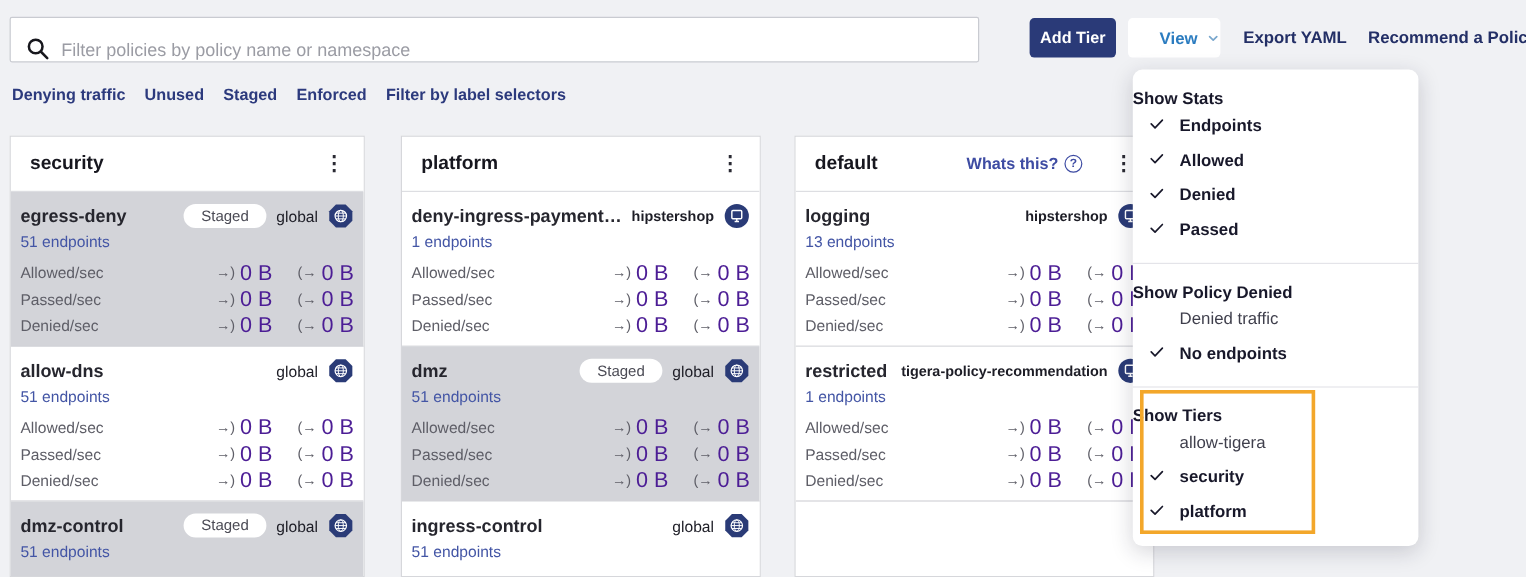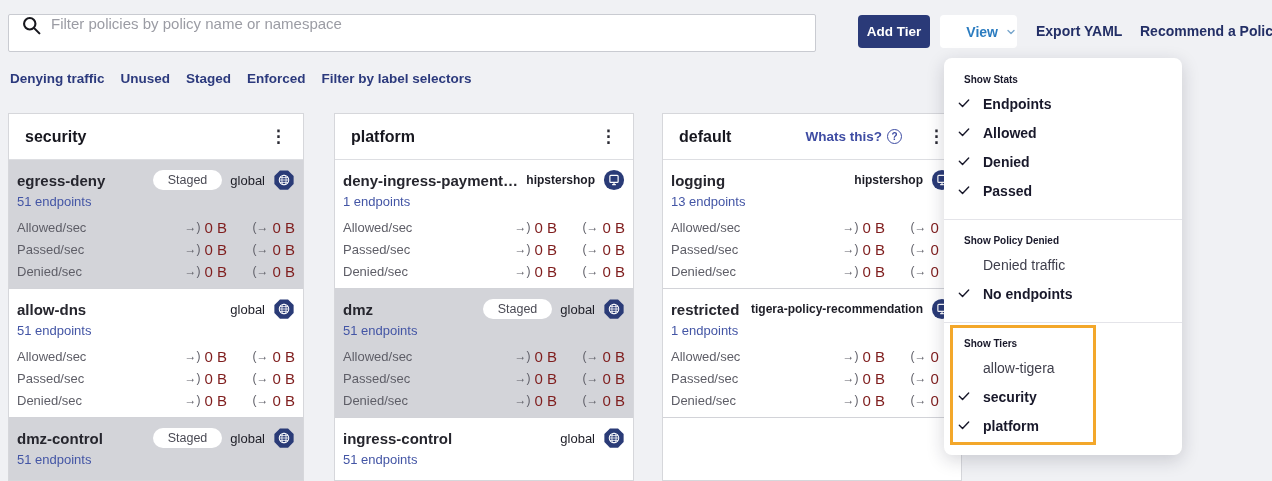--- a/index.html
+++ b/index.html
@@ -1,20 +1,20 @@
 <!DOCTYPE html>
 <html><head>
 <meta charset="utf-8">
 <style>
   *{margin:0;padding:0;box-sizing:border-box}
   html,body{width:1272px;height:481px}
   body{position:relative;overflow:hidden;background:#f0f1f4;font-family:"Liberation Sans",sans-serif;}
 
   
-  .search-box{position:absolute;left:8px;top:14px;width:808px;height:38px;background:#fff;border:1px solid #c9cbd1;border-radius:2px;display:flex;align-items:flex-start;padding:0 12px;gap:9px}
+  .search-box{position:absolute;left:8px;top:14px;width:808px;height:38px;background:#fff;border:1px solid #c9cbd1;border-radius:2px;display:flex;align-items:flex-end;padding:0 12px;gap:9px}
   .search-box input{border:0;outline:0;flex:1;font-size:15px;color:#333;background:transparent;font-family:inherit}
   .search-box input::placeholder{color:#9b9ca4}
   .btn-add{position:absolute;left:858px;top:15px;width:72px;height:33px;background:#2a3a78;color:#fff;border:0;border-radius:4px;font-size:13.5px;font-weight:700;font-family:inherit;cursor:pointer}
   .btn-view{position:absolute;left:940px;top:15px;width:77px;height:33px;background:#fff;color:#2b7cc0;border:0;border-radius:4px;font-size:14px;font-weight:700;display:flex;align-items:center;justify-content:flex-end;gap:7px;font-family:inherit;cursor:pointer}
   .link-top{position:absolute;top:23px;font-size:14px;font-weight:700;color:#232f66;cursor:pointer;white-space:nowrap}
   .link-export{left:1036px}
   .link-recommend{left:1140px}
 
   
   .filter-row{position:absolute;left:10px;top:71px;display:flex;gap:16px}
@@ -38,28 +38,28 @@
   .pname{font-size:15px;font-weight:600;color:#26262e;flex:1;white-space:nowrap;overflow:hidden;text-overflow:ellipsis}
   .pill{background:#fff;border-radius:12px;padding:3px 15px;font-size:12.5px;color:#4b4b55;white-space:nowrap;flex:none}
   .scope{font-size:13px;color:#1d1d26;white-space:nowrap;flex:none}
   .scope.ns{font-size:12px;font-weight:700}
   .oicon{width:22px;height:22px;flex:none;display:flex}
   .endp{font-size:13px;color:#4355a5;height:18px;margin-bottom:4px;cursor:pointer}
   .srow{display:flex;align-items:center;height:22px}
   .slabel{flex:1;font-size:13px;color:#5e5e67}
   .sgrp{display:flex;align-items:center;gap:4px;width:56px;justify-content:flex-end;flex:none}
   .sgrp+.sgrp{margin-left:12px}
-  .sval{font-size:15px;color:#7f1d1d;white-space:nowrap}
+  .sval{font-size:18px;color:#4c1d95;white-space:nowrap}
   .ioicon{font-size:12px;color:#5e5e67;line-height:1}
   .ic-in::before{content:"→)"}
   .ic-out::before{content:"(→"}
 
   
   .menu{position:absolute;left:944px;top:58px;width:238px;height:397px;background:#fff;border-radius:8px;box-shadow:0 5px 18px rgba(25,25,50,.18);z-index:10;padding-top:8px}
-  .mhead{height:30px;padding:8px 20px 0;font-size:10px;font-weight:700;color:#18182a}
+  .mhead{height:30px;padding:8px 0 0;font-size:14px;font-weight:700;color:#18182a}
   .mitem{display:flex;align-items:flex-start;height:29px;padding:0 16px 0 13px;cursor:pointer}
   .mcheck{width:26px;flex:none;display:flex;align-items:center}
   .mlabel{font-size:14px;font-weight:700;color:#18182a;white-space:nowrap}
   .mitem.off .mlabel{font-weight:400;color:#3f3f4c}
   .mdiv{border-top:1px solid #e4e4e9;margin:7px 0}
   .hl-box{position:absolute;left:950px;top:325px;width:146px;height:120px;border:3px solid #f3a72a;z-index:20;pointer-events:none}
 </style>
 </head>
 <body>
 

